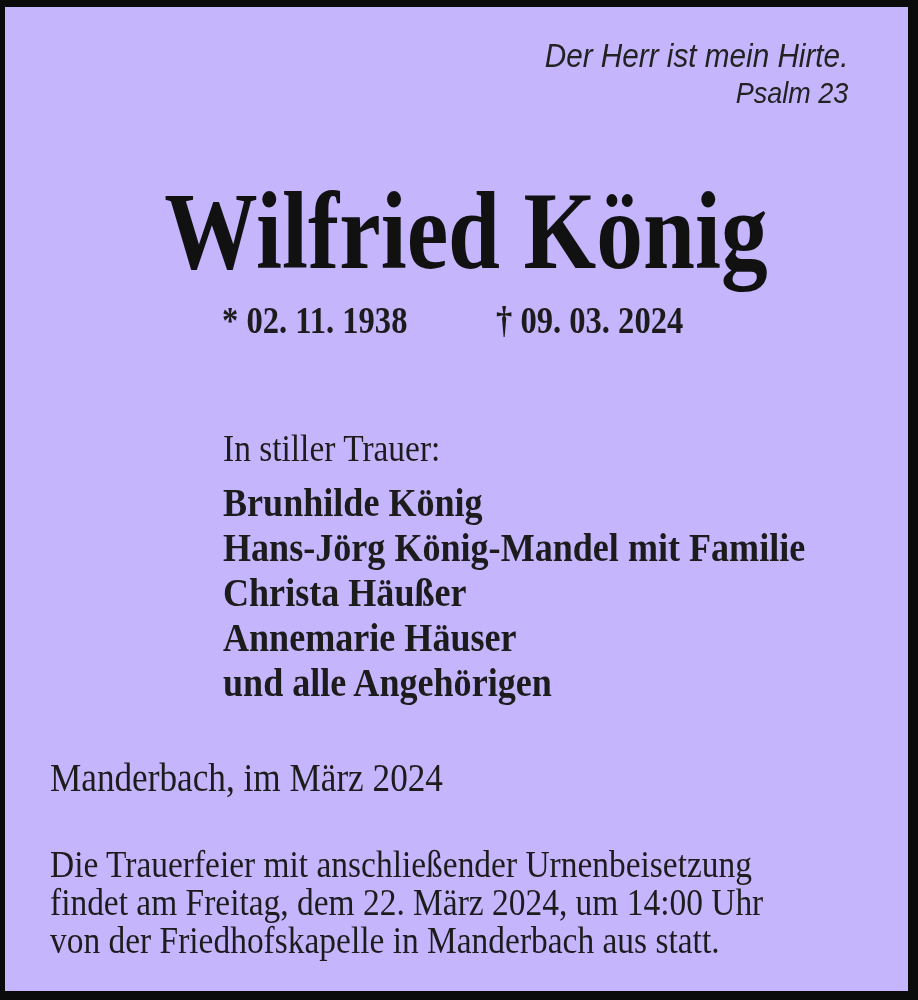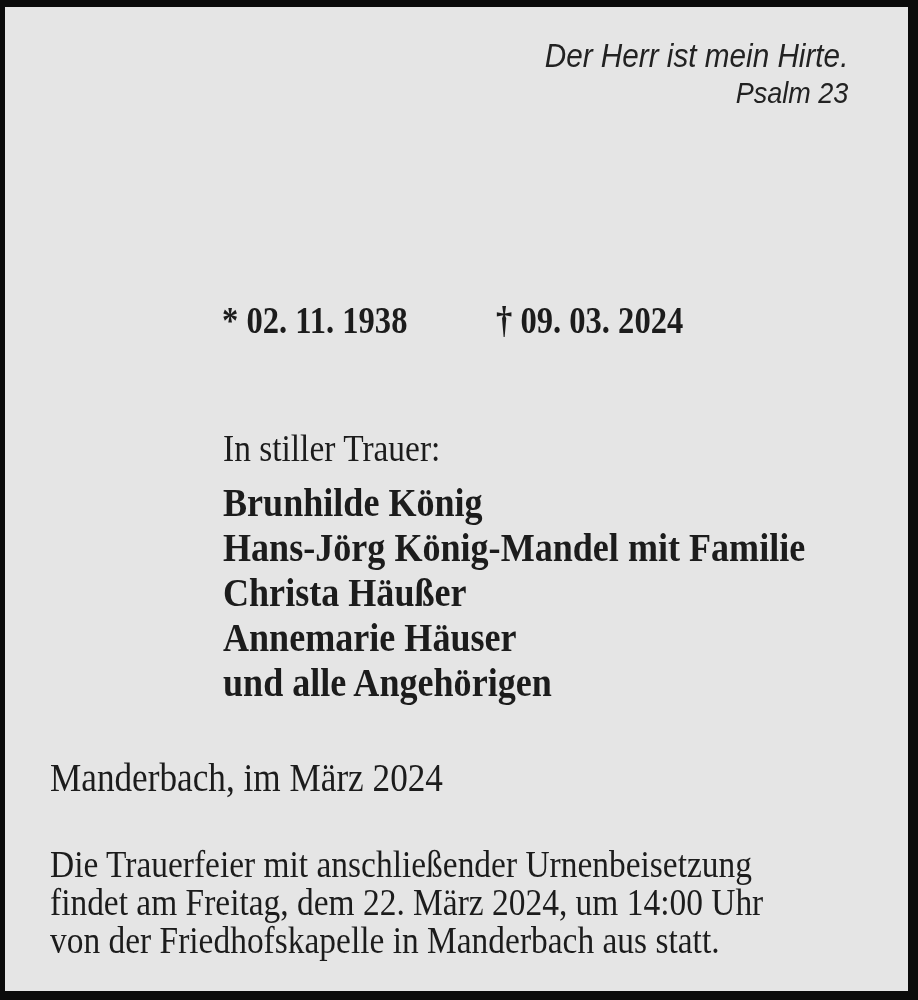--- a/index.html
+++ b/index.html
@@ -5,21 +5,21 @@
 <style>
   html, body {
     margin: 0;
     padding: 0;
     background: #ffffff;
   }
   .page {
     position: relative;
     width: 918px;
     height: 1000px;
-    background: #e5e5e5;
+    background: #c4b5fd;
     overflow: hidden;
     font-family: "Liberation Serif", "DejaVu Serif", serif;
     color: #1c1c1c;
   }
   
   .frame {
     position: absolute;
     inset: 0;
     border-top: 7px solid #0b0b0b;
     border-left: 5px solid #0b0b0b;
@@ -127,20 +127,23 @@
 <body>
 
 <div class="page">
   <div class="frame"></div>
 
   <div class="psalm">
     <div>Der Herr ist mein Hirte.</div>
     <div class="psalm-ref">Psalm 23</div>
   </div>
 
+  <div class="title-wrap">
+    <span class="title">Wilfried König</span>
+  </div>
 
   <div class="date birth">* 02. 11. 1938</div>
   <div class="date death">† 09. 03. 2024</div>
 
   <div class="mourning-label">In stiller Trauer:</div>
 
   <div class="mourners">
     <div>Brunhilde König</div>
     <div>Hans-Jörg König-Mandel mit Familie</div>
     <div>Christa Häußer</div>

